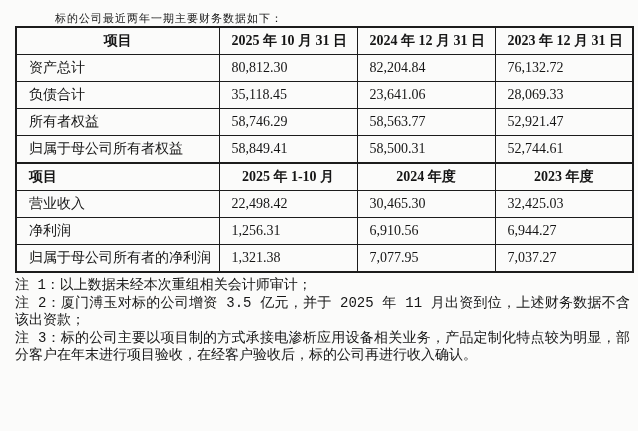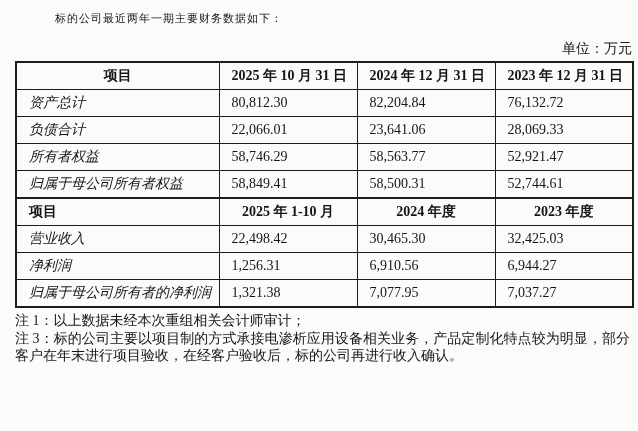--- a/index.html
+++ b/index.html
@@ -35,39 +35,38 @@
   .fin-table td {
     border: 1px solid #1c1c1c;
     font-size: 14px;
     height: 26px;
     padding: 0 12px;
     white-space: nowrap;
     overflow: hidden;
   }
   .fin-table td.hd { font-weight: bold; text-align: center; }
   .fin-table td.hd-left { font-weight: bold; text-align: left; }
-  .fin-table td.lbl { text-align: left; font-style: italic; }
+  .fin-table td.lbl { text-align: left; }
   .fin-table td.num { text-align: left; }
   tr.section-divider td { border-top: 2px solid #1c1c1c; }
 
   .notes {
     margin: 4px 8px 0 15px;
     font-size: 14px;
     line-height: 17.6px;
   }
-  .note { text-align: justify; }
+  .note { text-align: justify; font-family: Liberation Mono, monospace; }
 </style>
 </head>
 <body>
 
 <div class="page">
 
   <div class="doc-title">标的公司最近两年一期主要财务数据如下：</div>
 
-  <div class="unit-label">单位：万元</div>
 
   <table class="fin-table">
     <colgroup>
       <col style="width:203px">
       <col style="width:138px">
       <col style="width:138px">
       <col style="width:138px">
     </colgroup>
     <tbody>
       <tr>
@@ -77,21 +76,21 @@
         <td class="hd">2023 年 12 月 31 日</td>
       </tr>
       <tr>
         <td class="lbl">资产总计</td>
         <td class="num">80,812.30</td>
         <td class="num">82,204.84</td>
         <td class="num">76,132.72</td>
       </tr>
       <tr>
         <td class="lbl">负债合计</td>
-        <td class="num">22,066.01</td>
+        <td class="num">35,118.45</td>
         <td class="num">23,641.06</td>
         <td class="num">28,069.33</td>
       </tr>
       <tr>
         <td class="lbl">所有者权益</td>
         <td class="num">58,746.29</td>
         <td class="num">58,563.77</td>
         <td class="num">52,921.47</td>
       </tr>
       <tr>
@@ -122,16 +121,17 @@
         <td class="lbl">归属于母公司所有者的净利润</td>
         <td class="num">1,321.38</td>
         <td class="num">7,077.95</td>
         <td class="num">7,037.27</td>
       </tr>
     </tbody>
   </table>
 
   <div class="notes">
     <div class="note">注 1：以上数据未经本次重组相关会计师审计；</div>
+    <div class="note">注 2：厦门溥玉对标的公司增资 3.5 亿元，并于 2025 年 11 月出资到位，上述财务数据不含该出资款；</div>
     <div class="note">注 3：标的公司主要以项目制的方式承接电渗析应用设备相关业务，产品定制化特点较为明显，部分客户在年末进行项目验收，在经客户验收后，标的公司再进行收入确认。</div>
   </div>
 
 </div>
 
 </body></html>

